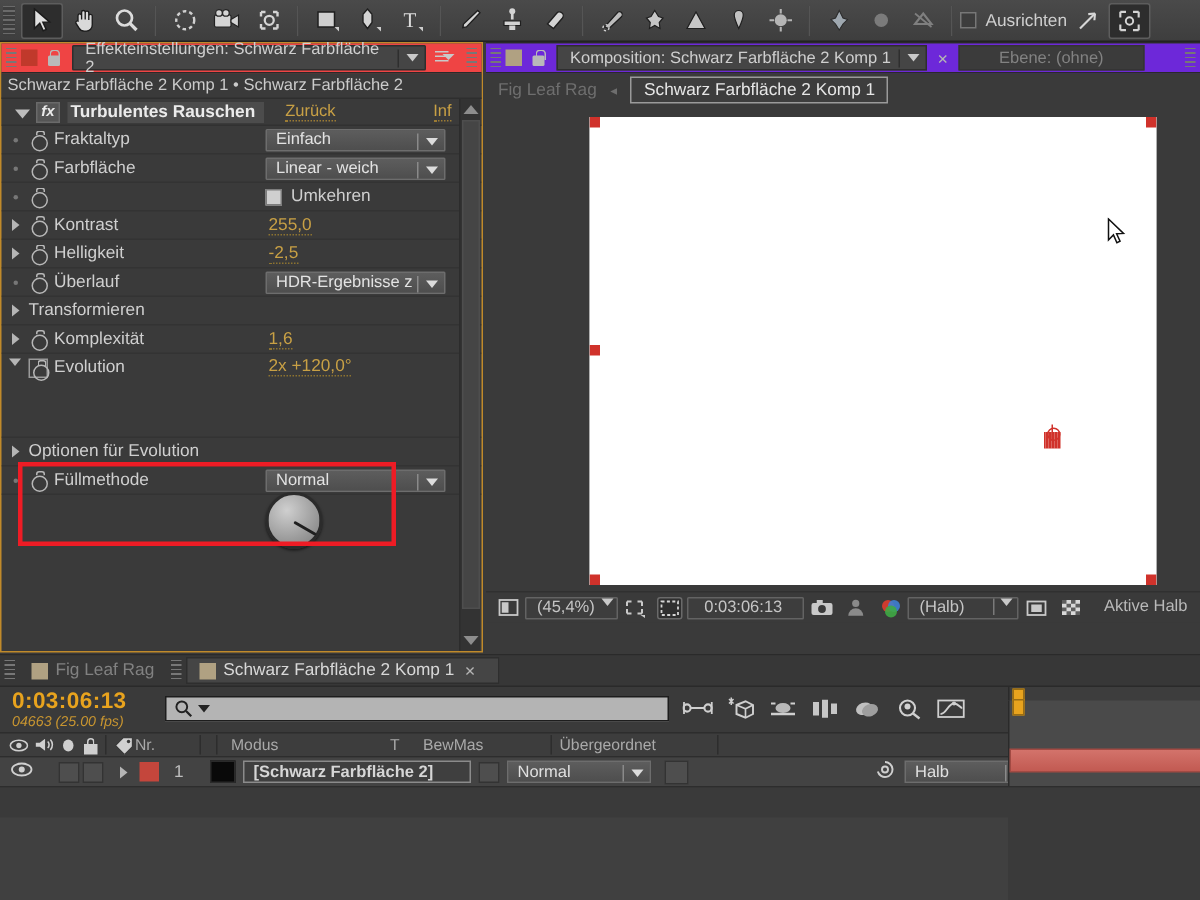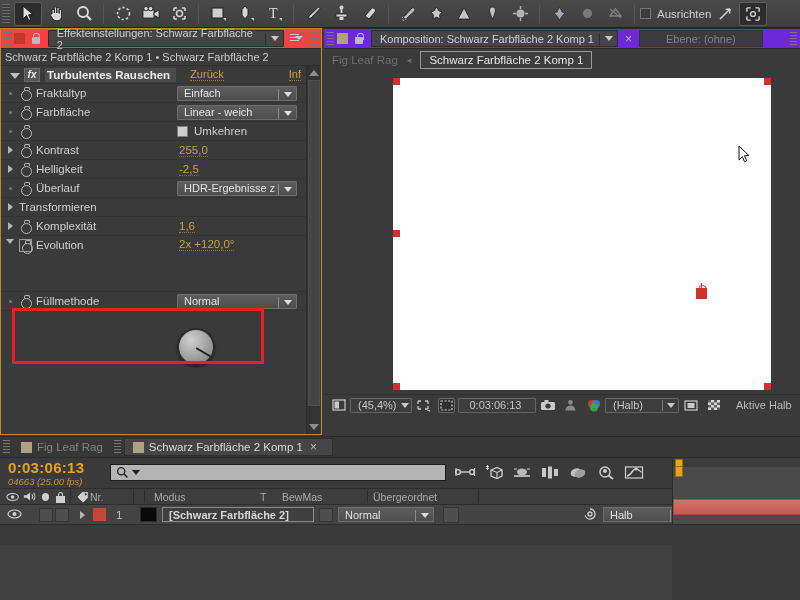--- a/index.html
+++ b/index.html
@@ -137,21 +137,21 @@
   .anchor:after{content:"";position:absolute;left:5px;top:0;width:1px;height:11px;background:#d0322b;box-shadow:-5px 5px 0 #d0322b,-4px 5px 0 #d0322b,-3px 5px 0 #d0322b,-2px 5px 0 #d0322b,-1px 5px 0 #d0322b,0 5px 0 #d0322b,1px 5px 0 #d0322b,2px 5px 0 #d0322b,3px 5px 0 #d0322b,4px 5px 0 #d0322b,5px 5px 0 #d0322b;}
   .cursor{ position:absolute; left:414px; top:74px; z-index:8; }
 
   .comp-status{
     position:absolute; left:0; bottom:0; width:476px; height:21px; background:#3a3a3a;
     display:flex; align-items:center; padding-left:3px; border-top:1px solid #303030;
   }
   .st-ico{ width:17px;height:15px;display:flex;align-items:center;justify-content:center;color:#c9c9c9;margin:0 3px; }
   .st-field{
     height:15px; background:#3d3d3d; border:1px solid #636363; border-radius:1px;
-    display:flex; align-items:center; padding:0 3px 0 7px; color:#c5c5c5; font-size:11px; position:relative;
+    display:flex; padding:0 3px 0 7px; color:#c5c5c5; font-size:11px; position:relative;
   }
   .st-field .sepbar{ width:1px;height:11px;background:#7a7a7a;margin:0 4px; }
 
   
   .tl-panel{ position:absolute; left:0; top:436px; width:800px; height:164px; background:#3a3a3a; border-top:1px solid #2a2a2a; }
   .tl-tabbar{ height:21px; background:#373737; display:flex; align-items:center; border-bottom:1px solid #2a2a2a; }
   .tl-tab{ height:18px; display:flex; align-items:center; padding:0 8px; color:#818181; font-size:11.5px; }
   .tl-tab.active{ background:#454545; border:1px solid #2e2e2e; color:#d8d8d8; }
   .tl-top{ height:30px; display:flex; align-items:center; position:relative; }
   .tc-big{ color:#e8a31e; font-weight:bold; font-size:15px; letter-spacing:.3px; }
@@ -453,20 +453,26 @@
 
       <div class="prow" style="height:56px;align-items:flex-start;padding-top:3px">
         <span class="ind">
             <span class="tri-s down"></span>
           </span>
         <span class="stopwatch boxed"></span>
         <span class="plabel">Evolution</span>
         <span class="pval" style="top:2px">2x +120,0°</span>
       </div>
 
+      <div class="prow">
+        <span class="ind">
+            <span class="tri-s"></span>
+          </span>
+        <span class="plabel">Optionen für Evolution</span>
+      </div>
 
 
       <div class="prow">
         <span class="ind">
             <span class="dot-s"></span>
           </span>
         <span class="stopwatch"></span>
         <span class="plabel">Füllmethode</span>
         <span class="dd">
           <span>Normal</span>

